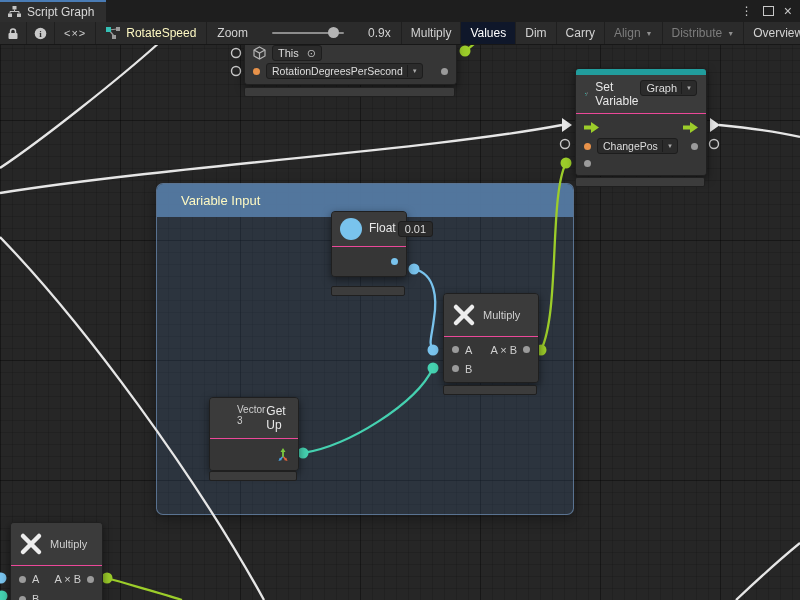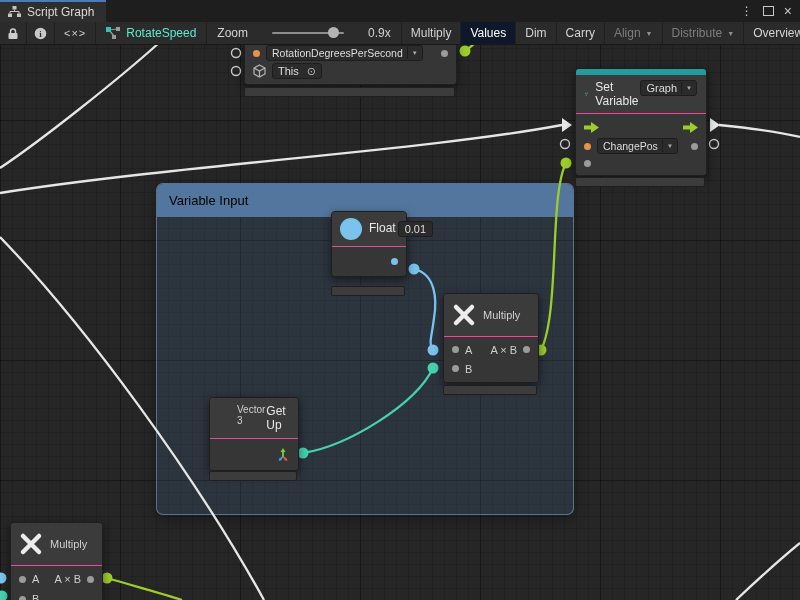--- a/index.html
+++ b/index.html
@@ -23,25 +23,25 @@
   .toolbar{position:absolute;left:0;top:22px;width:800px;height:22px;background:#2b2b2b;border-bottom:1px solid #171717;z-index:40;display:flex;align-items:stretch;font-size:12px;color:#d2d2d2;white-space:nowrap;}
   .tbtn{display:flex;align-items:center;justify-content:center;padding:0 9px;border-right:1px solid #1f1f1f;cursor:default;}
   .tbtn.icon-cell{padding:0 7px;}
   .tbtn.active{background:#0f172a;color:#fff;}
   .tbtn.disabled{color:#7d7d7d;}
   .tbtn .caret{font-size:7px;margin-left:5px;color:#8f8f8f;}
   .tbtn.last{border-right:none;flex:1;justify-content:flex-start;overflow:hidden;}
   .zoomwrap{display:flex;align-items:center;gap:24px;padding:0 10px;border-right:1px solid #1f1f1f;}
   .slider{position:relative;width:72px;height:2px;background:#8d8d8d;border-radius:1px;}
   .slider .handle{position:absolute;top:-5px;width:11px;height:11px;border-radius:50%;background:#b4b4b4;margin-left:-5px;}
-  .graphname{display:flex;align-items:center;gap:6px;padding:0 10px;border-right:1px solid #1f1f1f;color:#5eead4;}
+  .graphname{display:flex;align-items:center;gap:6px;padding:0 10px;border-right:1px solid #1f1f1f;color:#fef9c3;}
   .codeglyph{font-size:11px;letter-spacing:1px;color:#cfcfcf;}
   
   .group{position:absolute;left:156px;top:183px;width:416px;height:330px;border:1px solid rgba(130,170,215,.55);border-radius:7px;background:rgba(70,110,160,.20);box-shadow:0 4px 14px rgba(0,0,0,.35);z-index:1;}
-  .group-header{height:33px;background:rgba(86,124,165,.92);border-radius:6px 6px 0 0;display:flex;align-items:center;padding:0 12px;color:#000000;font-size:13px;}
+  .group-header{height:33px;background:rgba(86,124,165,.92);border-radius:6px 6px 0 0;display:flex;align-items:center;padding:0 24px;color:#fef9c3;font-size:13px;}
   svg.wires{position:absolute;left:0;top:0;width:800px;height:600px;z-index:2;pointer-events:none;}
   .node{position:absolute;background:#373737;border:1px solid #1f1f1f;border-radius:4px;box-shadow:0 3px 9px rgba(0,0,0,.5);z-index:3;font-size:11px;color:#cfcfcf;}
   .node-header{display:flex;align-items:center;gap:7px;padding:5px 9px;background:#3b3b3b;border-radius:3px 3px 0 0;}
   .node-body{border-top:1px solid #ec4899;padding:3px 0 4px 0;background:#363636;border-radius:0 0 3px 3px;}
   .nrow{display:flex;align-items:center;gap:6px;padding:0 8px;height:18px;}
   .port{width:7px;height:7px;border-radius:50%;background:#9b9b9b;flex:0 0 auto;}
   .port.orange{background:#e8924a;}
   .port.small-blue{width:7px;height:7px;background:#79c3ed;}
   .spacer{flex:1;}
   .dropdown{display:inline-flex;align-items:center;background:#2b2b2b;border:1px solid #1d1d1d;border-radius:3px;padding:1px 0 1px 5px;color:#ddd;line-height:12px;}
@@ -93,38 +93,38 @@
       <circle cx="433" cy="350" r="5.5" fill="#79c3ed"></circle>
       <circle cx="1" cy="578" r="5.5" fill="#79c3ed"></circle>
       <circle cx="303" cy="453" r="5.5" fill="#45d1b0"></circle>
       <circle cx="433" cy="368" r="5.5" fill="#45d1b0"></circle>
       <circle cx="2" cy="596" r="5.5" fill="#45d1b0"></circle>
     </svg>
 
   <div class="node" style="left:244px;top:40px;width:211px;">
     <div class="node-body" style="border-top:none;border-radius:3px;">
       <div class="nrow">
-        <span class="port orange"></span>
-        <span class="dropdown" style="font-size:10.5px;">
-          <span>RotationDegreesPerSecond</span>
-          <span class="dcaret">▼</span>
-        </span>
-        <span class="spacer"></span>
-        <span class="port"></span>
-      </div>
-      <div class="nrow">
         <svg width="13" height="14" viewBox="0 0 13 14">
           <polygon points="6.5,1 12,4 12,10 6.5,13 1,10 1,4" fill="none" stroke="#b5b5b5" stroke-width="1.2"></polygon>
           <polyline points="1,4 6.5,7 12,4" fill="none" stroke="#b5b5b5" stroke-width="1.2"></polyline>
           <line x1="6.5" y1="7" x2="6.5" y2="13" stroke="#b5b5b5" stroke-width="1.2"></line>
         </svg>
         <span class="fieldbox">
           <span>This</span>
           <span class="target">⊙</span>
         </span>
+      </div>
+      <div class="nrow">
+        <span class="port orange"></span>
+        <span class="dropdown" style="font-size:10.5px;">
+          <span>RotationDegreesPerSecond</span>
+          <span class="dcaret">▼</span>
+        </span>
+        <span class="spacer"></span>
+        <span class="port"></span>
       </div>
     </div>
   </div>
   <div class="node-footer" style="left:244px;top:87px;width:209px;"></div>
 
   <div class="node" style="left:575px;top:68px;width:130px;">
     <div class="accent"></div>
     <div class="node-header">
       <svg width="24" height="27" viewBox="0 0 24 27">
         <line x1="5" y1="6" x2="18" y2="3" stroke="#9a9a9a" stroke-width="1.5"></line>

